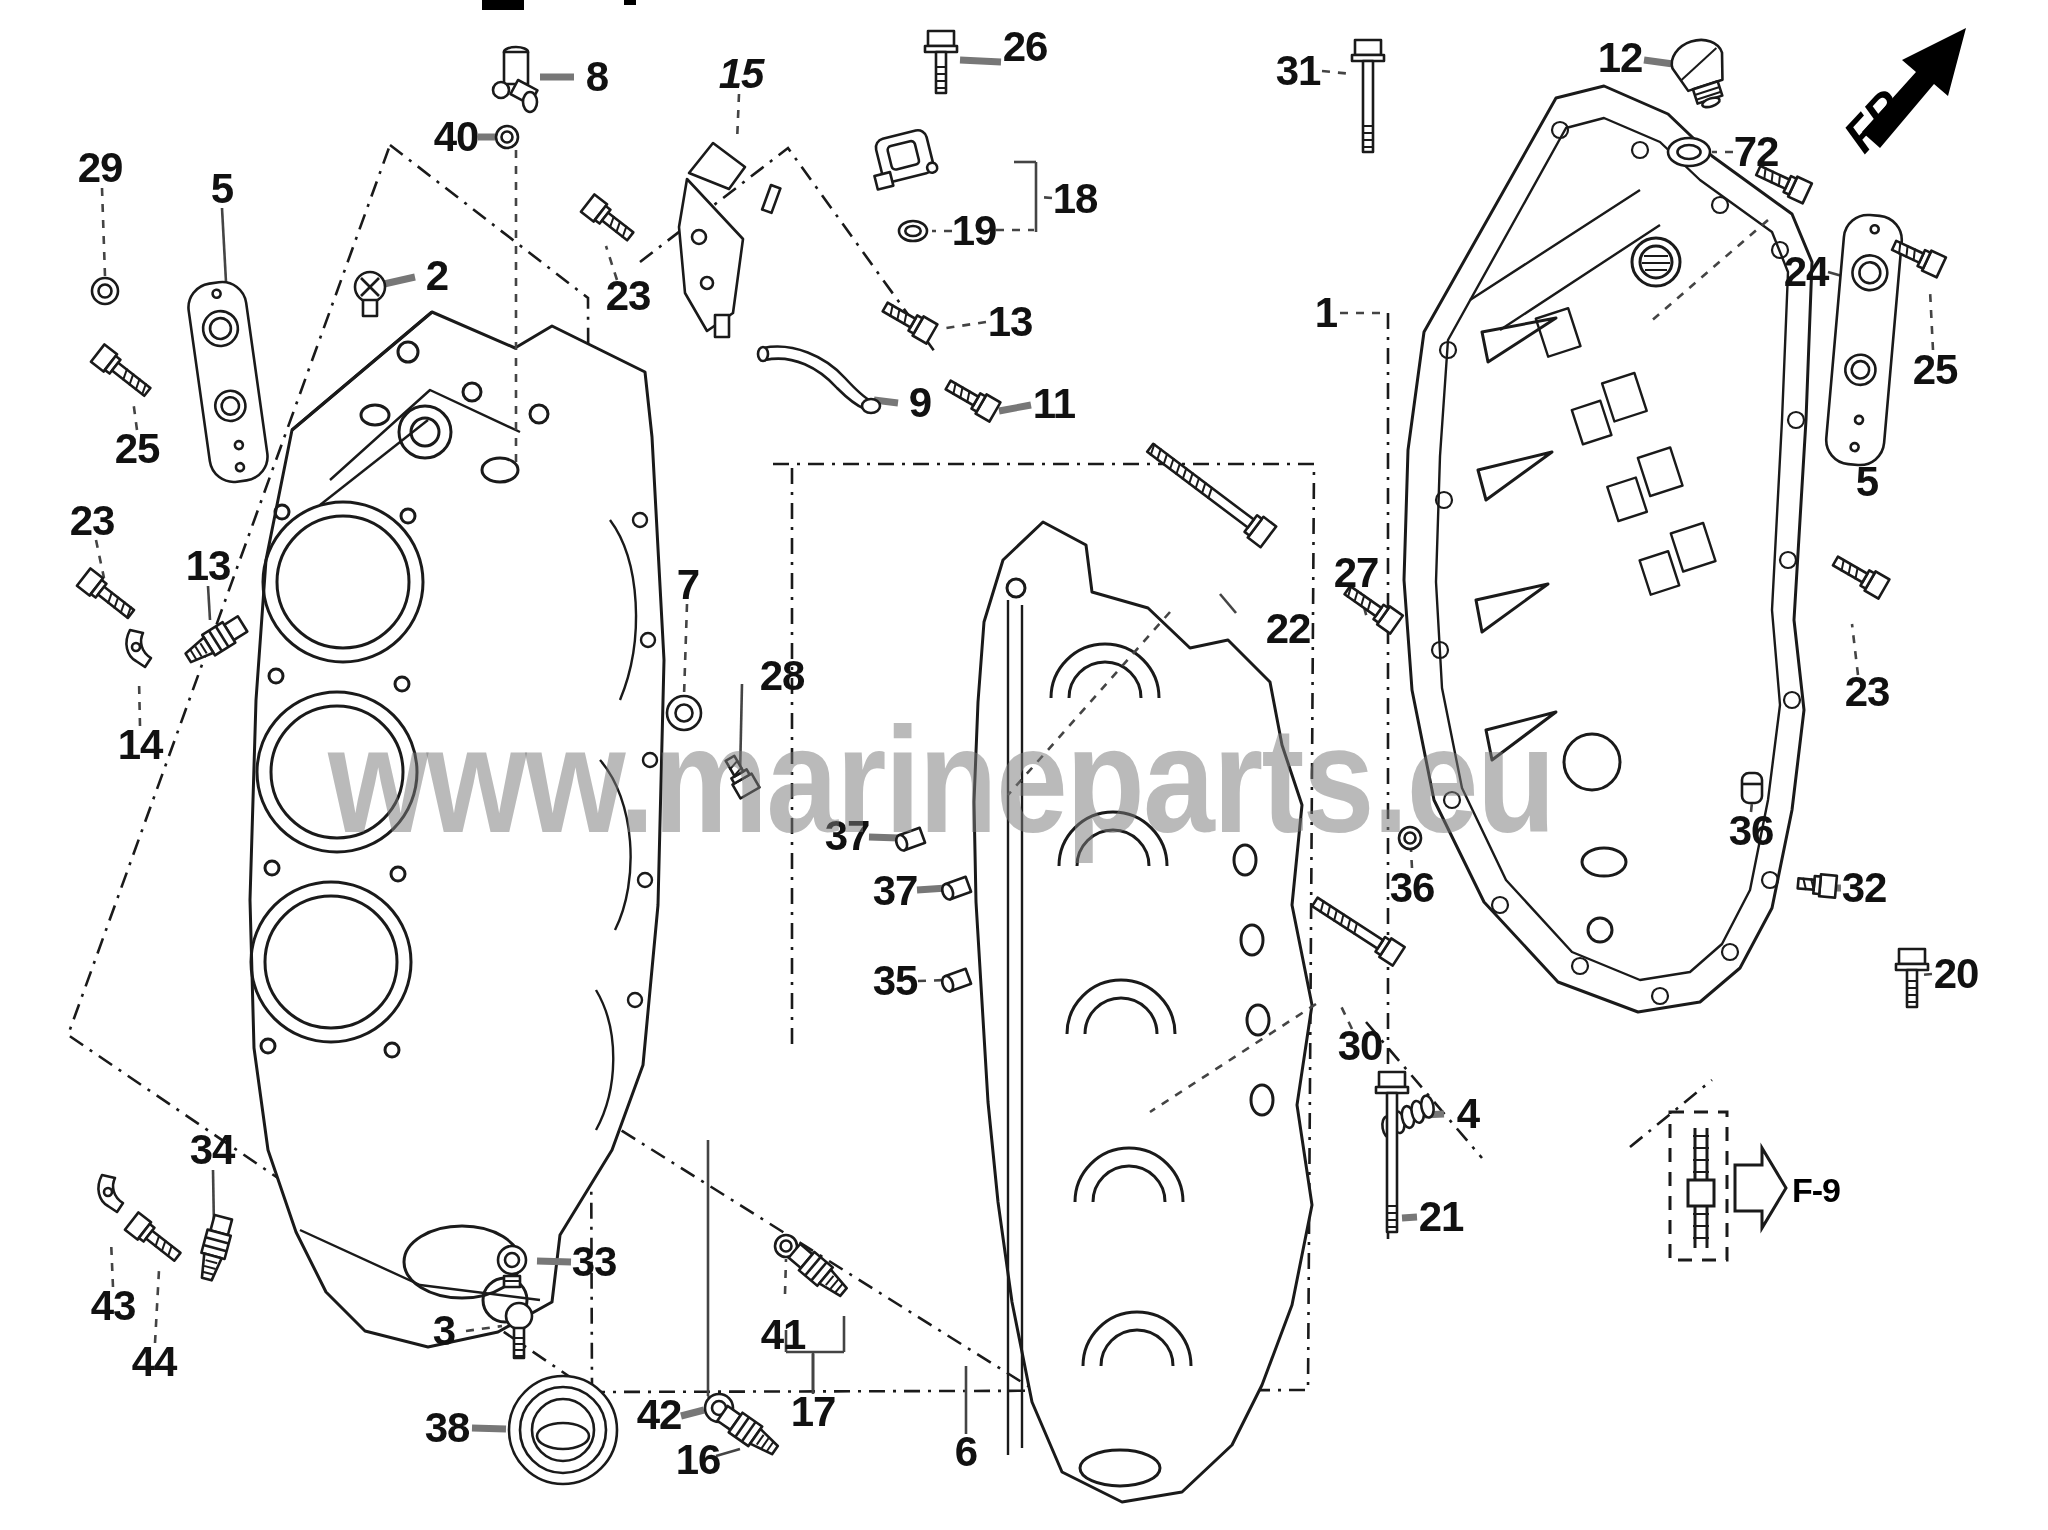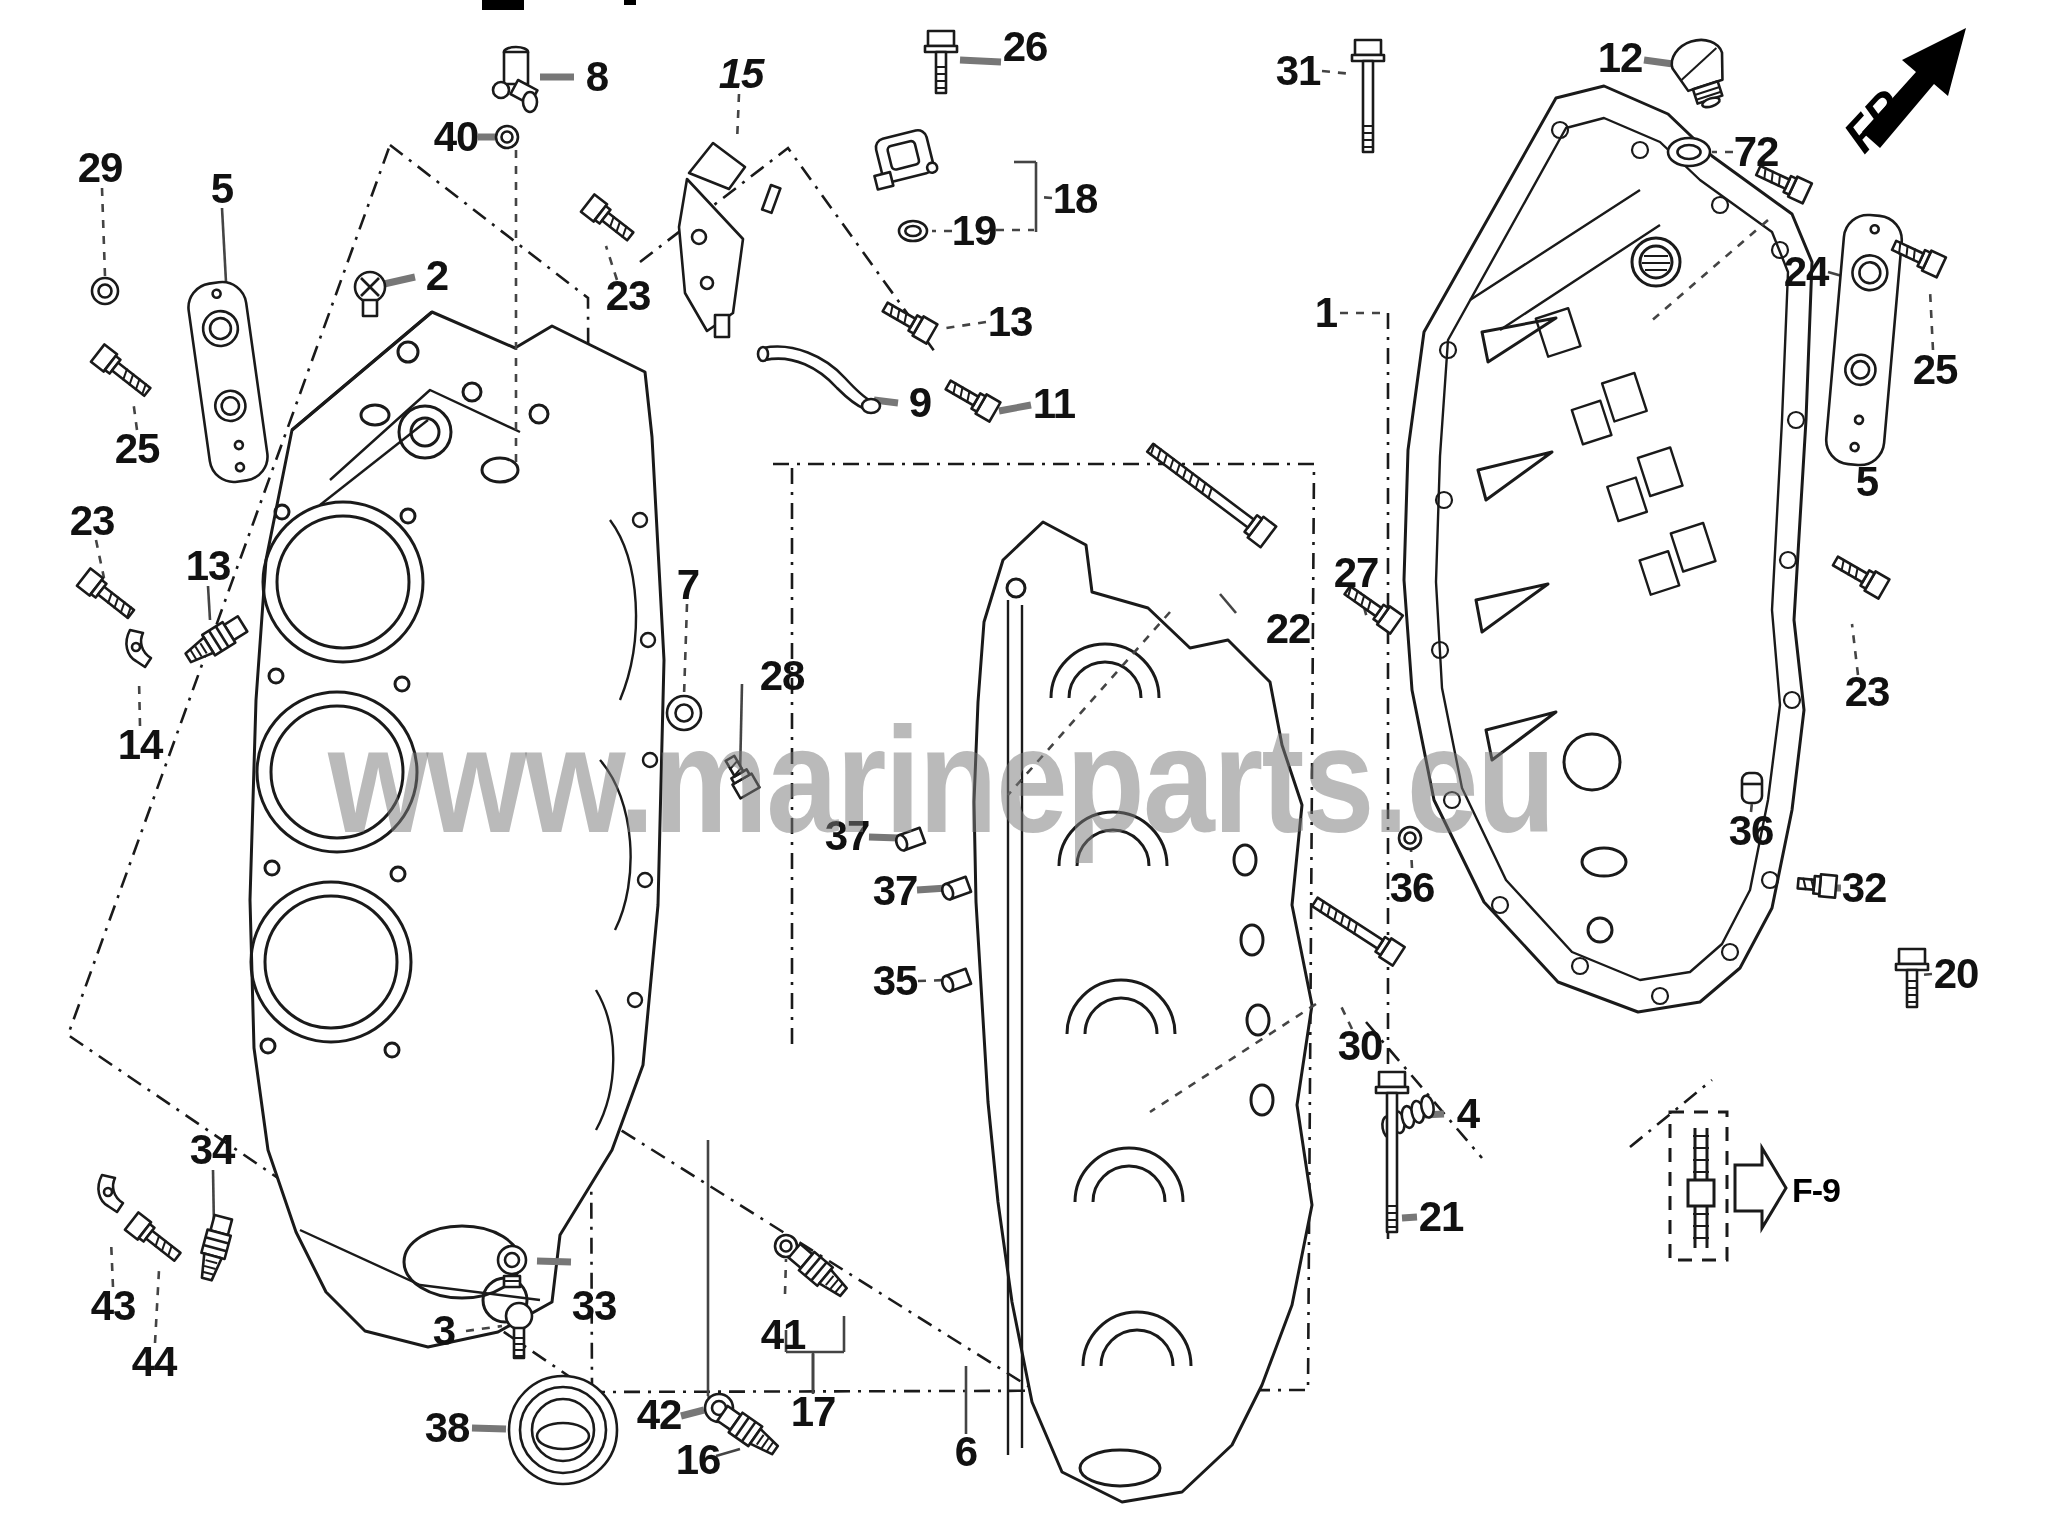--- a/index.html
+++ b/index.html
@@ -615,21 +615,21 @@
       <div class="callout" style="left: 1806px; top: 272px;">24</div>
       <div class="callout" style="left: 137px; top: 449px;">25</div>
       <div class="callout" style="left: 1935px; top: 370px;">25</div>
       <div class="callout" style="left: 1025px; top: 47px;">26</div>
       <div class="callout" style="left: 1356px; top: 573px;">27</div>
       <div class="callout" style="left: 782px; top: 664px; margin-top: 12px;">28</div>
       <div class="callout" style="left: 100px; top: 168px;">29</div>
       <div class="callout" style="left: 1360px; top: 1046px;">30</div>
       <div class="callout" style="left: 1298px; top: 71px;">31</div>
       <div class="callout" style="left: 1864px; top: 888px;">32</div>
-      <div class="callout" style="left: 594px; top: 1306px;">33</div>
+      <div class="callout" style="left: 594px; top: 1262px;">33</div>
       <div class="callout" style="left: 212px; top: 1150px;">34</div>
       <div class="callout" style="left: 895px; top: 981px;">35</div>
       <div class="callout" style="left: 1412px; top: 888px;">36</div>
       <div class="callout" style="left: 1751px; top: 831px;">36</div>
       <div class="callout" style="left: 847px; top: 836px;">37</div>
       <div class="callout" style="left: 895px; top: 891px;">37</div>
       <div class="callout" style="left: 447px; top: 1428px;">38</div>
       <div class="callout" style="left: 1756px; top: 152px;">72</div>
       <div class="callout" style="left: 456px; top: 137px;">40</div>
       <div class="callout" style="left: 783px; top: 1313px; margin-top: 22px;">41</div>

